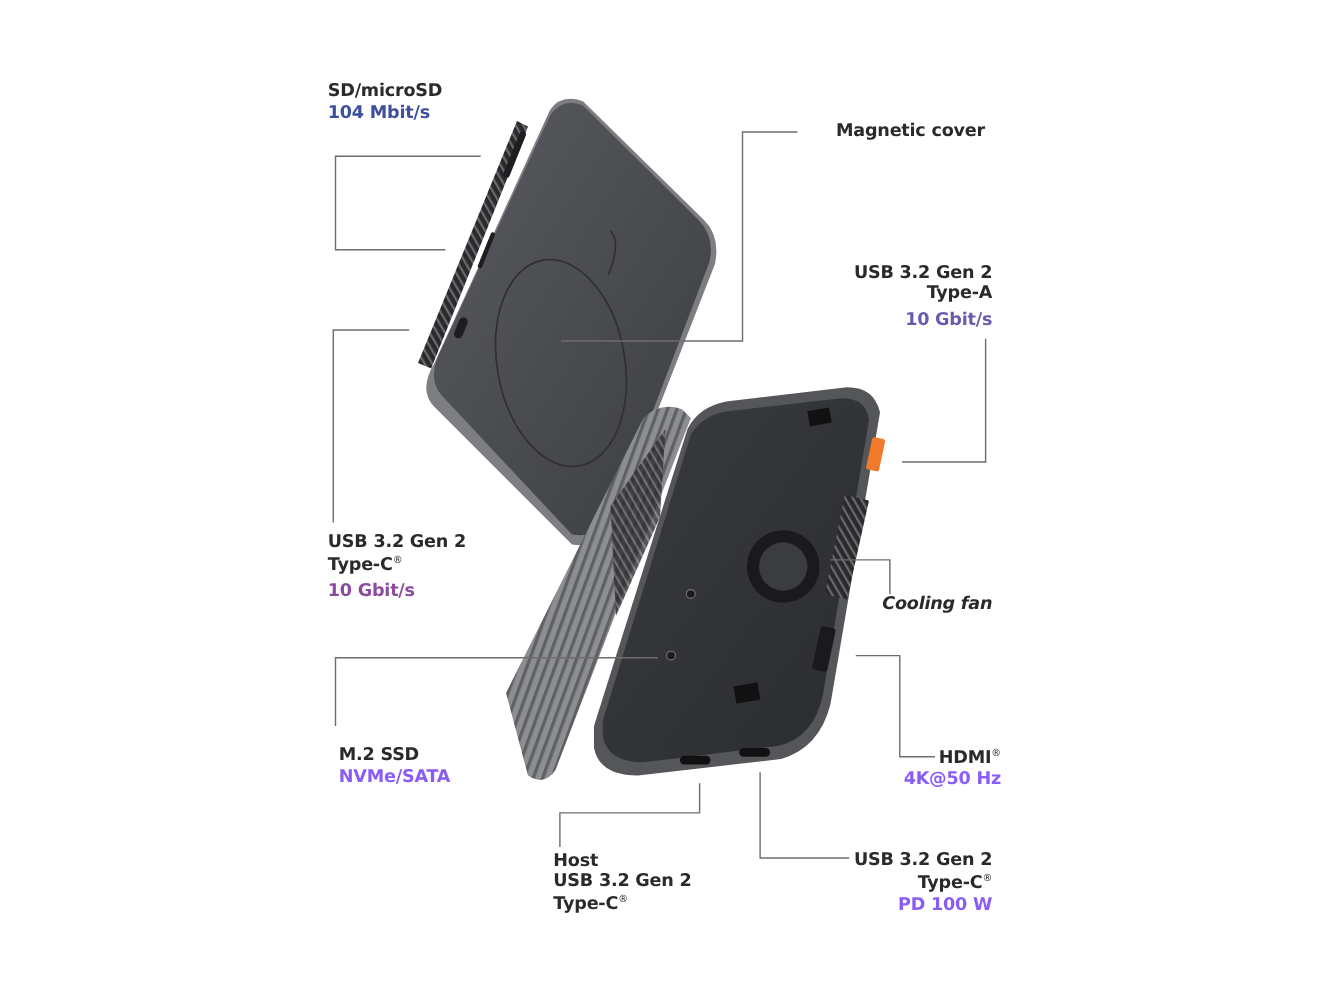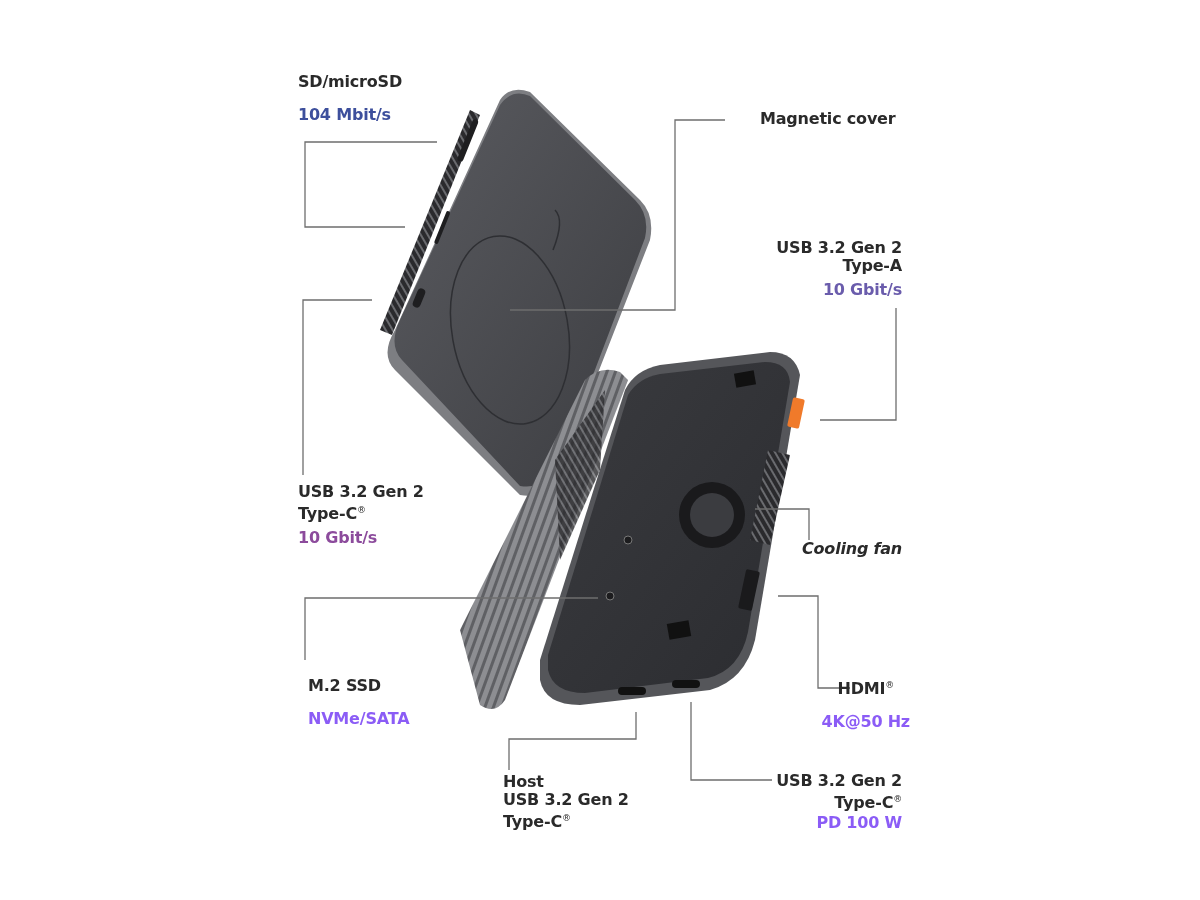--- a/index.html
+++ b/index.html
@@ -1,19 +1,19 @@
 <!DOCTYPE html>
 <html><head>
   <meta charset="utf-8">
   <style>
     html, body { margin: 0; padding: 0; background: #ffffff; }
     body { width: 1200px; height: 900px; position: relative; overflow: hidden;
            font-family: "DejaVu Sans", sans-serif; }
     .label { position: absolute; font-weight: bold; font-size: 16px; line-height: 18px; color: #2a2a2a; letter-spacing: -0.2px; }
-    .label .sub { display: block; margin-top: 15px; }
+    .label .sub { display: block; margin-top: 2px; }
     .label.right { text-align: right; }
     .reg { font-size: 9px; vertical-align: super; font-weight: normal; }
     .c-blue { color: #3d4f9c; }
     .c-violet { color: #6a5cac; }
     .c-purple { color: #8c4b9c; }
     .c-magenta { color: #8b5cf6; }
     svg.lines { position: absolute; left: 0; top: 0; }
     svg.device { position: absolute; left: 0; top: 0; }
   </style>
 </head>
@@ -121,21 +121,21 @@
 
 <div class="label" style="left:802px; top:540px;font-style:italic;">
   <span>Cooling fan</span>
 </div>
 
 <div class="label" style="left:308px; top:677px;">
   <span>M.2 SSD</span>
   <span class="sub c-magenta">NVMe/SATA</span>
 </div>
 
-<div class="label right" style="right:290px; top:676px;text-align:center;">
+<div class="label right" style="right:290px; top:676px;">
   <span style="display:block"><span>HDMI</span><span class="reg">®</span></span>
   <span class="sub c-magenta">4K@50 Hz</span>
 </div>
 
 <div class="label" style="left:503px; top:773px;">
   <span style="display:block">Host</span>
   <span style="display:block">USB 3.2 Gen 2</span>
   <span style="display:block"><span>Type-C</span><span class="reg">®</span></span>
 </div>
 

